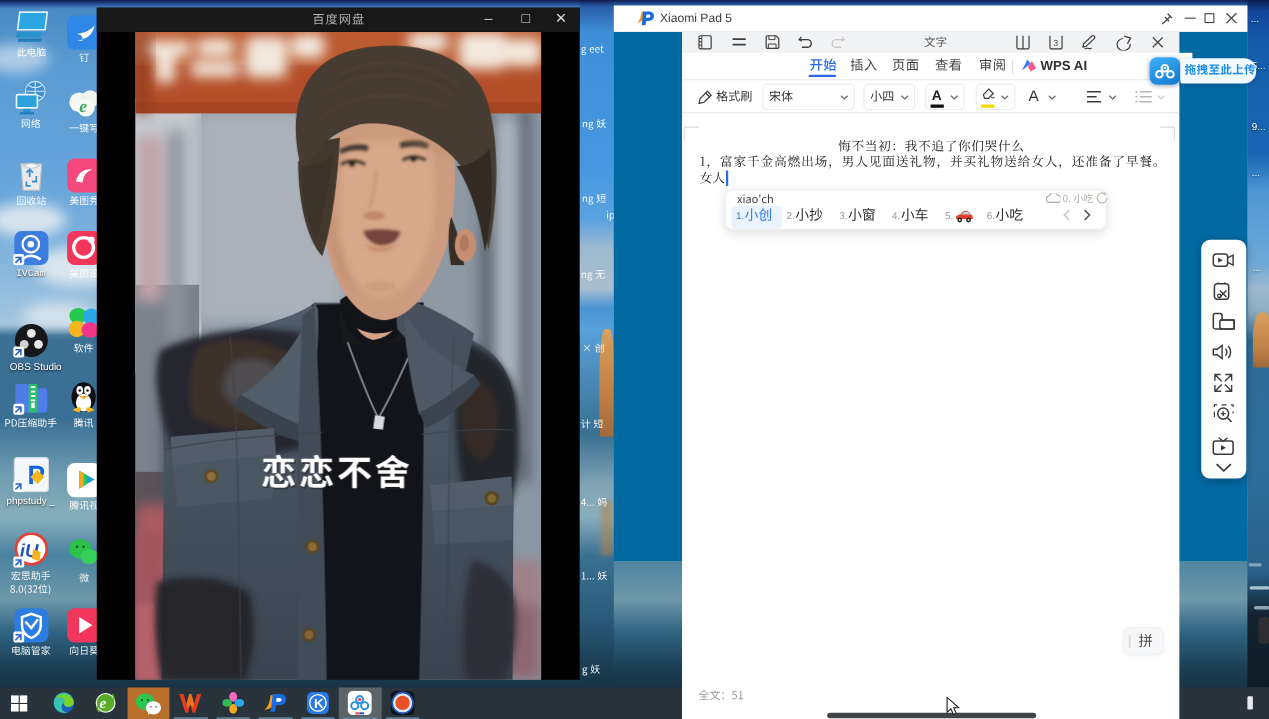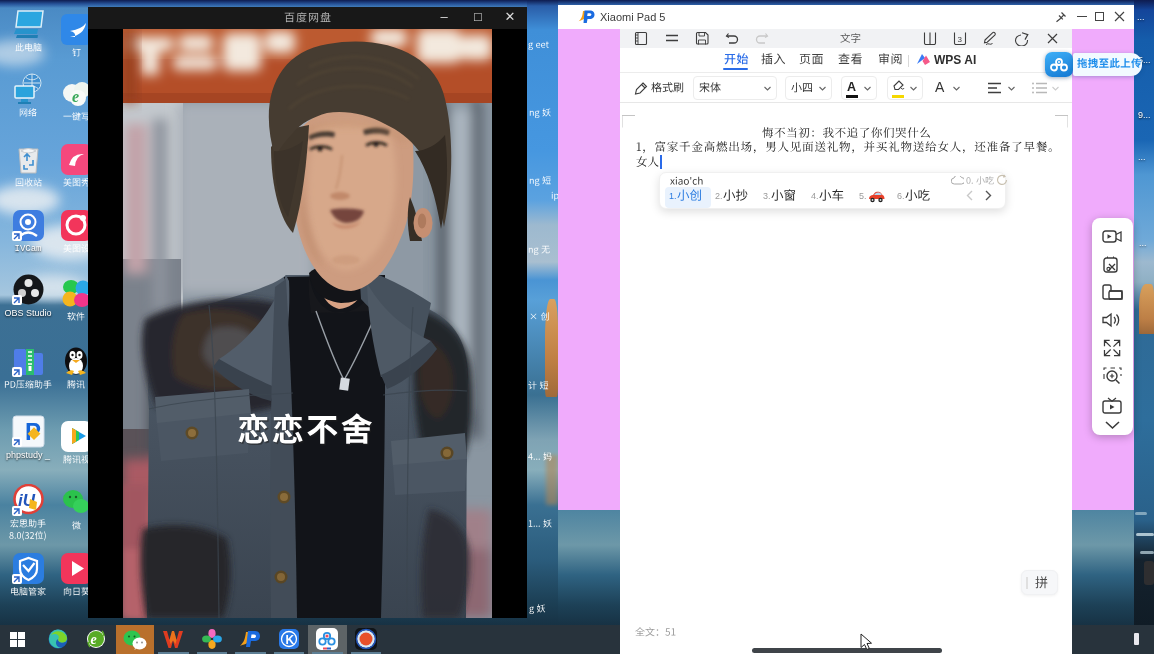--- a/index.html
+++ b/index.html
@@ -25,25 +25,25 @@
   .dicon .lb { margin-top:2px; font-size:9px; color:#fff; line-height:10px; text-shadow:0 1px 2px rgba(0,0,0,.85); }
   
   #taskbar { left:0; top:625px; width:1154px; height:29px; background:#28333c; }
   .tcell { position:absolute; top:0; width:38.5px; height:29px; }
   .tline { position:absolute; bottom:0; left:4px; right:4px; height:2px; background:#5d7f95; }
   
   #vwin { left:88px; top:7px; width:439px; height:611px; background:#000; }
   #vtitle { position:absolute; left:0; top:0; width:439px; height:22px; background:#181818; color:#b5b5b5; font-size:11px; text-align:center; line-height:22px; }
   .vbtn { position:absolute; top:0; height:22px; color:#dcdcdc; font-size:13px; line-height:20px; text-align:center; width:30px; }
   
-  #wwin { left:558px; top:5px; width:576px; height:505px; background:#f0abfc;padding-left:20px; }
+  #wwin { left:558px; top:5px; width:576px; height:505px; background:#0369a1;padding-left:20px; }
   #wtitle { position:absolute; left:0; top:0; width:576px; height:24px; background:#fff; }
   #tablet { position:absolute; left:62px; top:24px; width:452px; height:625px; background:#fff; }
   #topbar { position:absolute; left:0; top:0; width:452px; height:19px; background:#f1f2f4; }
-  #tabs { position:absolute; left:0; top:19px; width:452px; height:24px; background:#fff; }
+  #tabs { position:absolute; left:12px; top:19px; width:452px; height:24px; background:#fff; }
   .tab { position:absolute; top:5px; font-size:12px; color:#404040; }
   #fmtrow { position:absolute; left:0; top:43px; width:452px; height:31px; background:#fff; border-top:1px solid #ececec; border-bottom:1px solid #e7e7e7; }
   .fbox { position:absolute; border:1px solid #ececec; border-radius:4px; height:24px; top:3px; }
   .caret { position:absolute; width:7px; height:7px; }
   
   #doc { position:absolute; left:0; top:75px; width:452px; height:550px; background:#fff; font-size:11.5px; color:#1d1d1d; }
   
   #ime { position:absolute; left:39px; top:68px; width:347px; height:37px; background:#fff; border-radius:7px; box-shadow:0 3px 10px rgba(0,0,0,.13); border:1px solid #f0f0f0; }
   
   #sidebar { left:1092px; top:218px; width:41px; height:217px; background:#fff; border-radius:8px; box-shadow:0 2px 8px rgba(0,0,0,.25); }
@@ -146,21 +146,21 @@
     <div class="ic"><svg width="33" height="33" viewBox="0 0 33 33">
       <rect x="1" y="1" width="31" height="31" rx="7" fill="#3e7de0"></rect>
       <circle cx="16" cy="13" r="7.5" fill="none" stroke="#fff" stroke-width="2"></circle>
       <circle cx="16" cy="13" r="3" fill="#fff"></circle>
       <path d="M8 27 q8-7 17 0" stroke="#fff" stroke-width="2.4" fill="none"></path>
       <rect x="0" y="22" width="10" height="10" rx="2" fill="#fff"></rect>
       <path d="M2 30 l5-5 M2 25 h5 v5" stroke="#2a62c8" stroke-width="1.4" fill="none"></path>
     </svg></div>
     <div class="lb">IVCam</div>
   </div>
-  <div class="dicon" style="left:0;top:273px;">
+  <div class="dicon" style="left:0;top:293px;text-align:right;">
     <div class="ic"><svg width="33" height="33" viewBox="0 0 33 33">
       <circle cx="16.5" cy="16.5" r="15" fill="#15171a"></circle>
       <circle cx="16.5" cy="10" r="4" fill="#e8e8e8"></circle>
       <circle cx="10" cy="20" r="4" fill="#d0d0d0"></circle>
       <circle cx="23" cy="20" r="4" fill="#e8e8e8"></circle>
       <rect x="0" y="22" width="10" height="10" rx="2" fill="#fff"></rect>
       <path d="M2 30 l5-5 M2 25 h5 v5" stroke="#2a62c8" stroke-width="1.4" fill="none"></path>
     </svg></div>
     <div class="lb">OBS Studio</div>
   </div>

